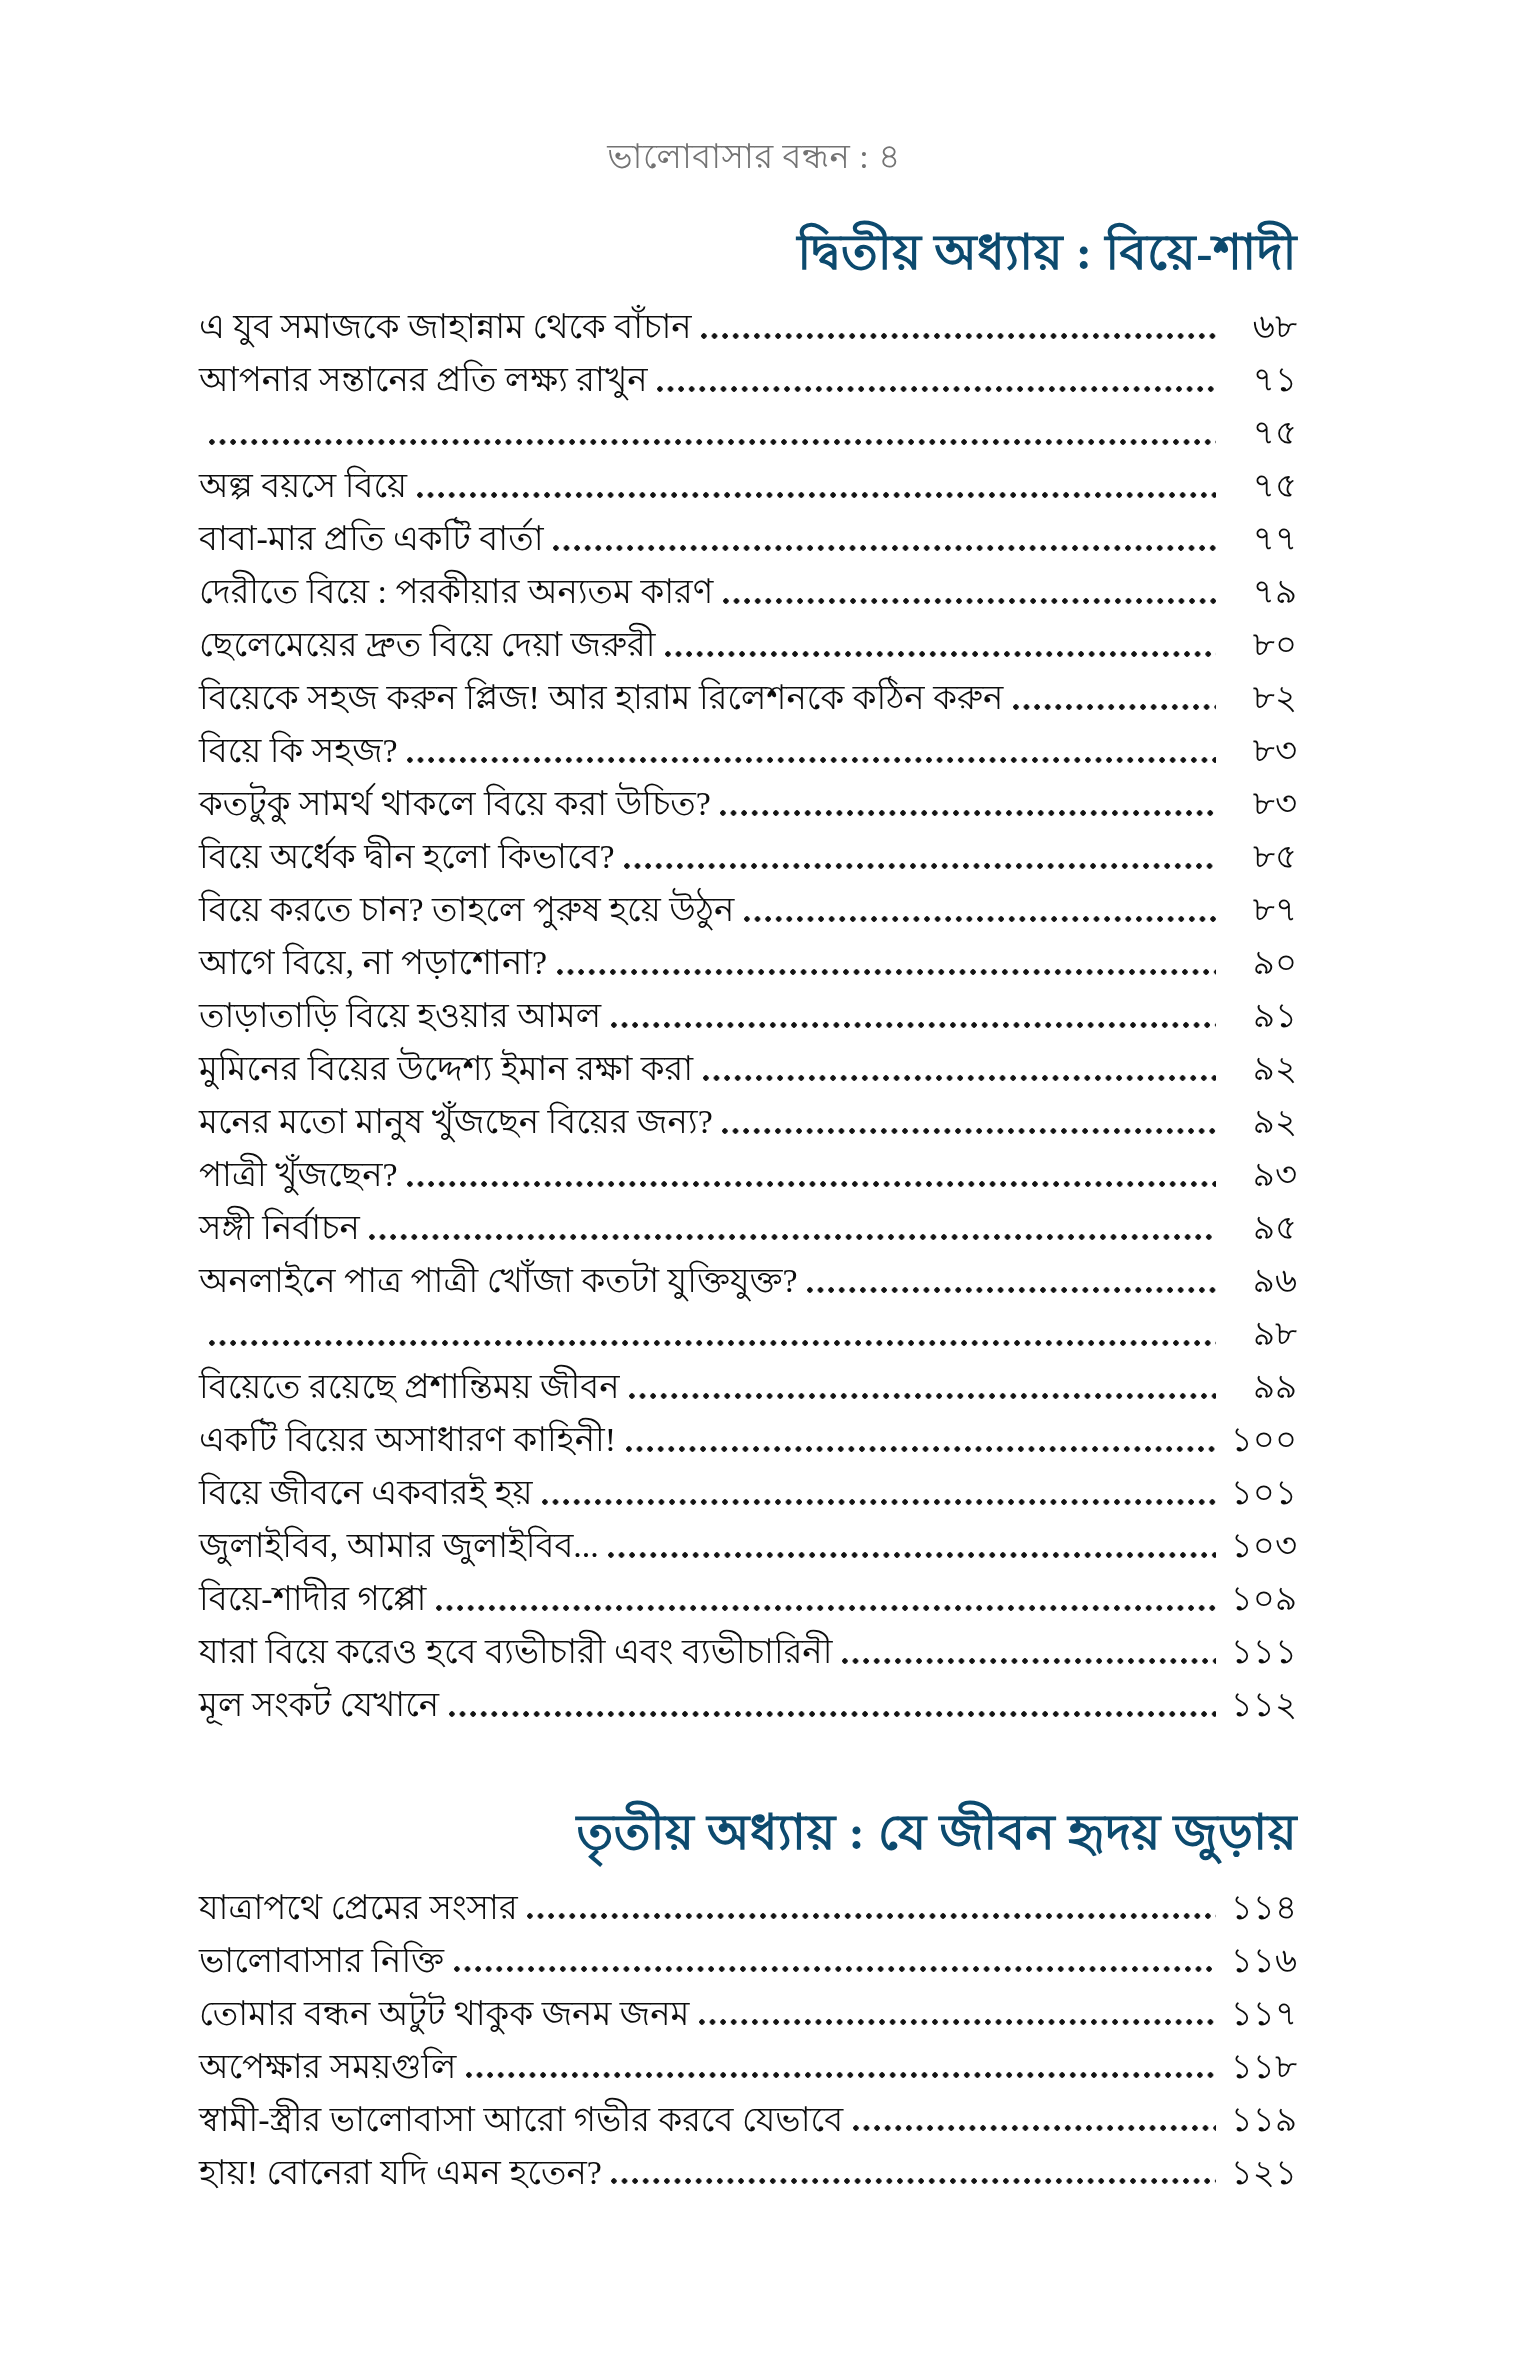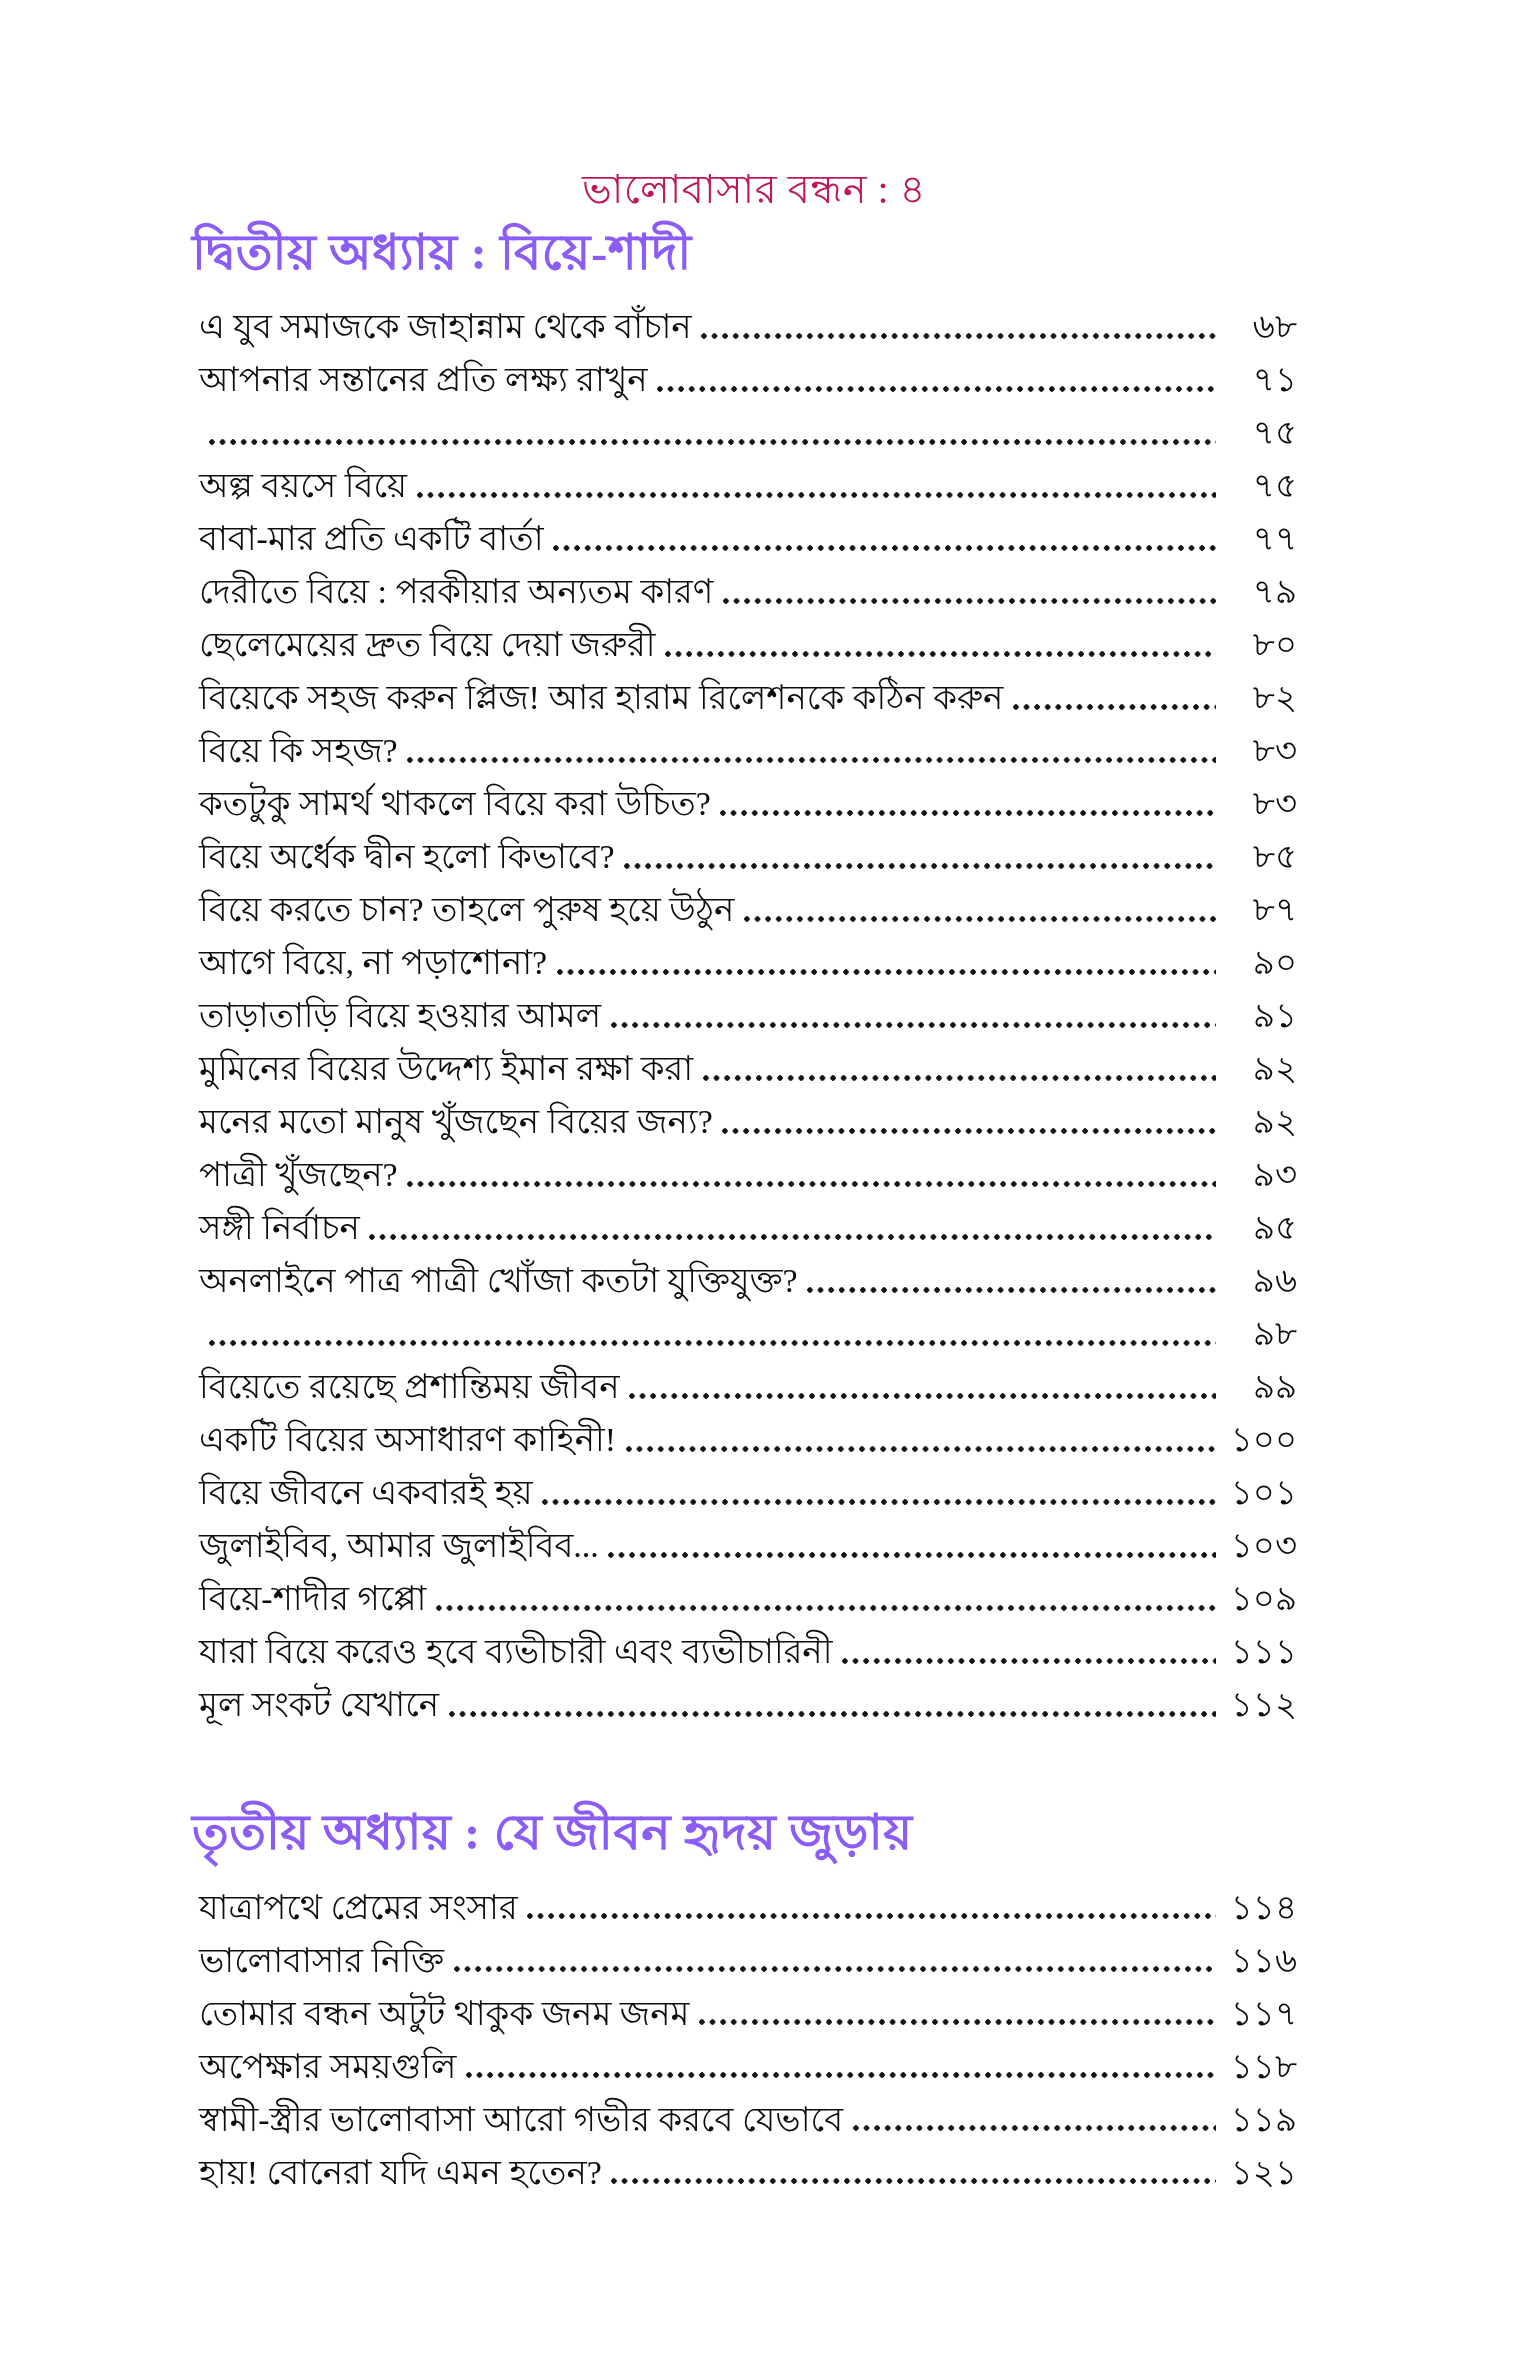--- a/index.html
+++ b/index.html
@@ -15,40 +15,40 @@
     color: #0d0d0d;
     font-family: "Liberation Serif", "DejaVu Serif", serif;
     overflow: hidden;
   }
   .page-header {
     position: absolute;
     top: 133px;
     left: 0;
     right: 29px;
     text-align: center;
-    font-size: 40px;
+    font-size: 34px;
     line-height: 48px;
-    color: #be185d;
+    color: #737373;
     letter-spacing: 0.5px;
-    margin-top: 33px;
   }
   .content {
     position: absolute;
     top: 202px;
     left: 192px;
     width: 1105px;
   }
   .section-heading {
     font-size: 49px;
     line-height: 60px;
     font-weight: bold;
-    color: #8b5cf6;
+    color: #0c4a6e;
     margin: 21px 0 13.4px 0;
     letter-spacing: 0.5px;
     white-space: nowrap;
+    text-align: right;
   }
   .toc-section + .toc-section .section-heading {
     margin-top: 76px;
   }
   .toc-row {
     display: flex;
     align-items: flex-end;
     height: 53px;
     font-size: 34px;
     line-height: 44px;

